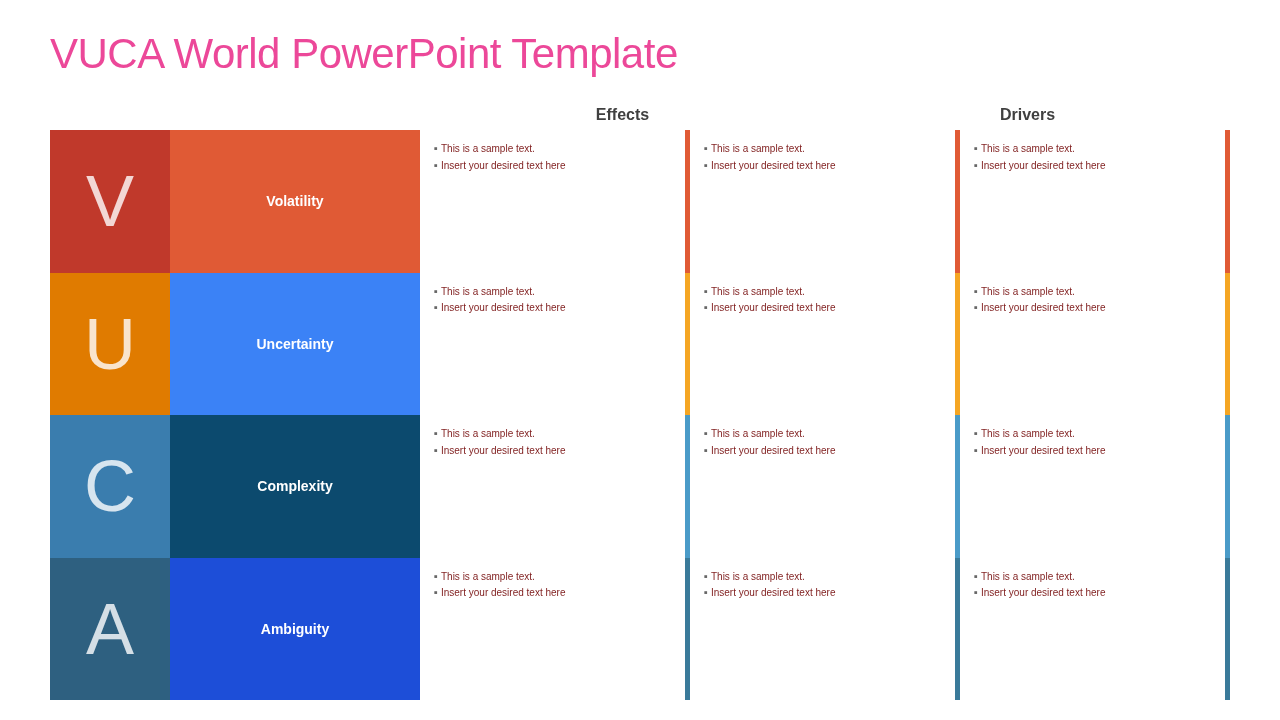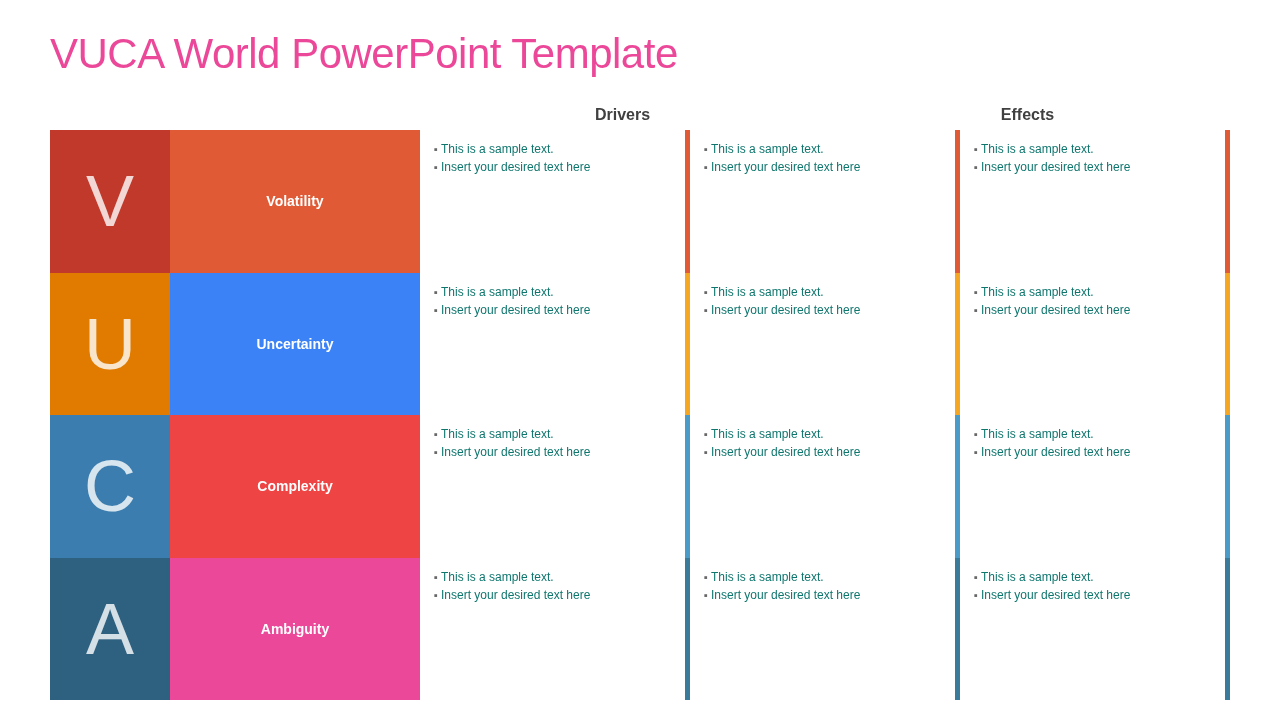--- a/index.html
+++ b/index.html
@@ -74,37 +74,37 @@
       font-weight: 700;
       font-size: 14px;
       color: #ffffff;
     }
     
     .row-v .letter-box { background: #c0392b; }
     .row-v .label-box  { background: #e05a35; }
     .row-u .letter-box { background: #e07b00; }
     .row-u .label-box  { background: #3b82f6; }
     .row-c .letter-box { background: #3a7dae; }
-    .row-c .label-box  { background: #ef4444; }
+    .row-c .label-box  { background: #0c4a6e; }
     .row-a .letter-box { background: #2e6080; }
-    .row-a .label-box  { background: #ec4899; }
+    .row-a .label-box  { background: #1d4ed8; }
 
     
     .data-col {
       flex: 1;
       display: flex;
       flex-direction: column;
       position: relative;
     }
     .data-cell {
       flex: 1;
       padding: 10px 14px;
-      font-size: 12px;
+      font-size: 10px;
       line-height: 1.5;
-      color: #0f766e;
+      color: #7f1d1d;
       position: relative;
     }
     .data-cell ul {
       list-style: none;
       padding: 0;
     }
     .data-cell ul li::before {
       content: '▪ ';
       color: #666;
       font-size: 11px;
@@ -139,22 +139,22 @@
     .right-edge .div-v-seg:nth-child(3) { background: #4a9bc8; flex: 1; }
     .right-edge .div-v-seg:nth-child(4) { background: #3a7a9a; flex: 1; }
   </style>
 </head>
 <body>
 
 <div data-name="page-title">VUCA World PowerPoint Template</div>
 
 <div data-name="table-container">
   <div data-name="column-headers">
+    <div data-name="col-header-effects">Effects</div>
     <div data-name="col-header-drivers">Drivers</div>
-    <div data-name="col-header-effects">Effects</div>
   </div>
   <div data-name="table-body">
 
     <div data-name="left-panel" id="left-panel">
         <div class="row-cell row-v" data-name="left-row-v">
           <div class="letter-box" data-name="letter-v">V</div>
           <div class="label-box" data-name="label-volatility">Volatility</div>
         </div>
         <div class="row-cell row-u" data-name="left-row-u">
           <div class="letter-box" data-name="letter-u">U</div>

